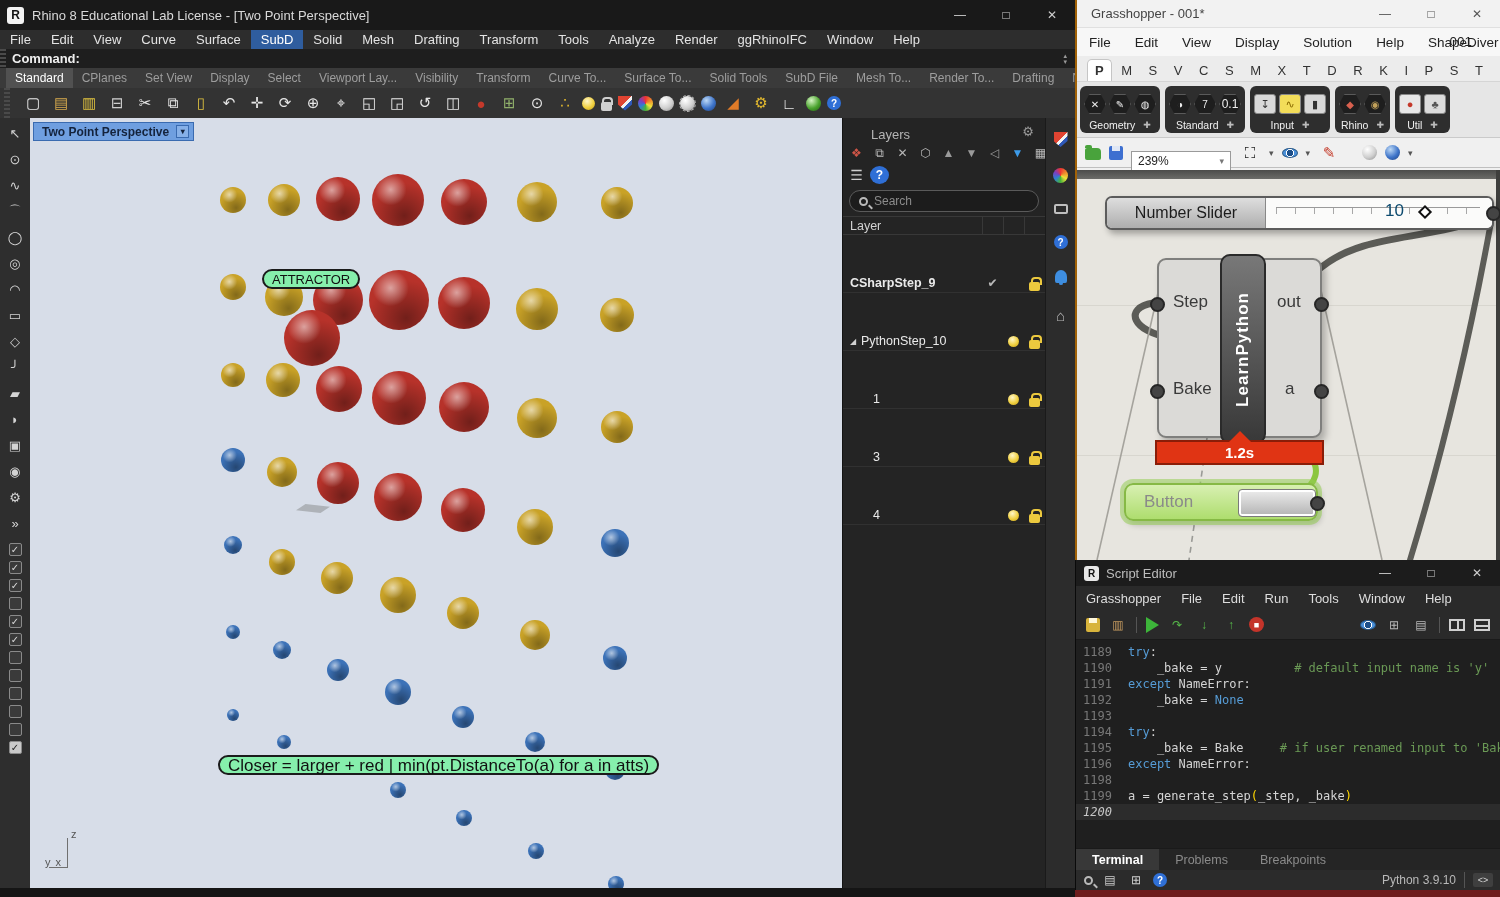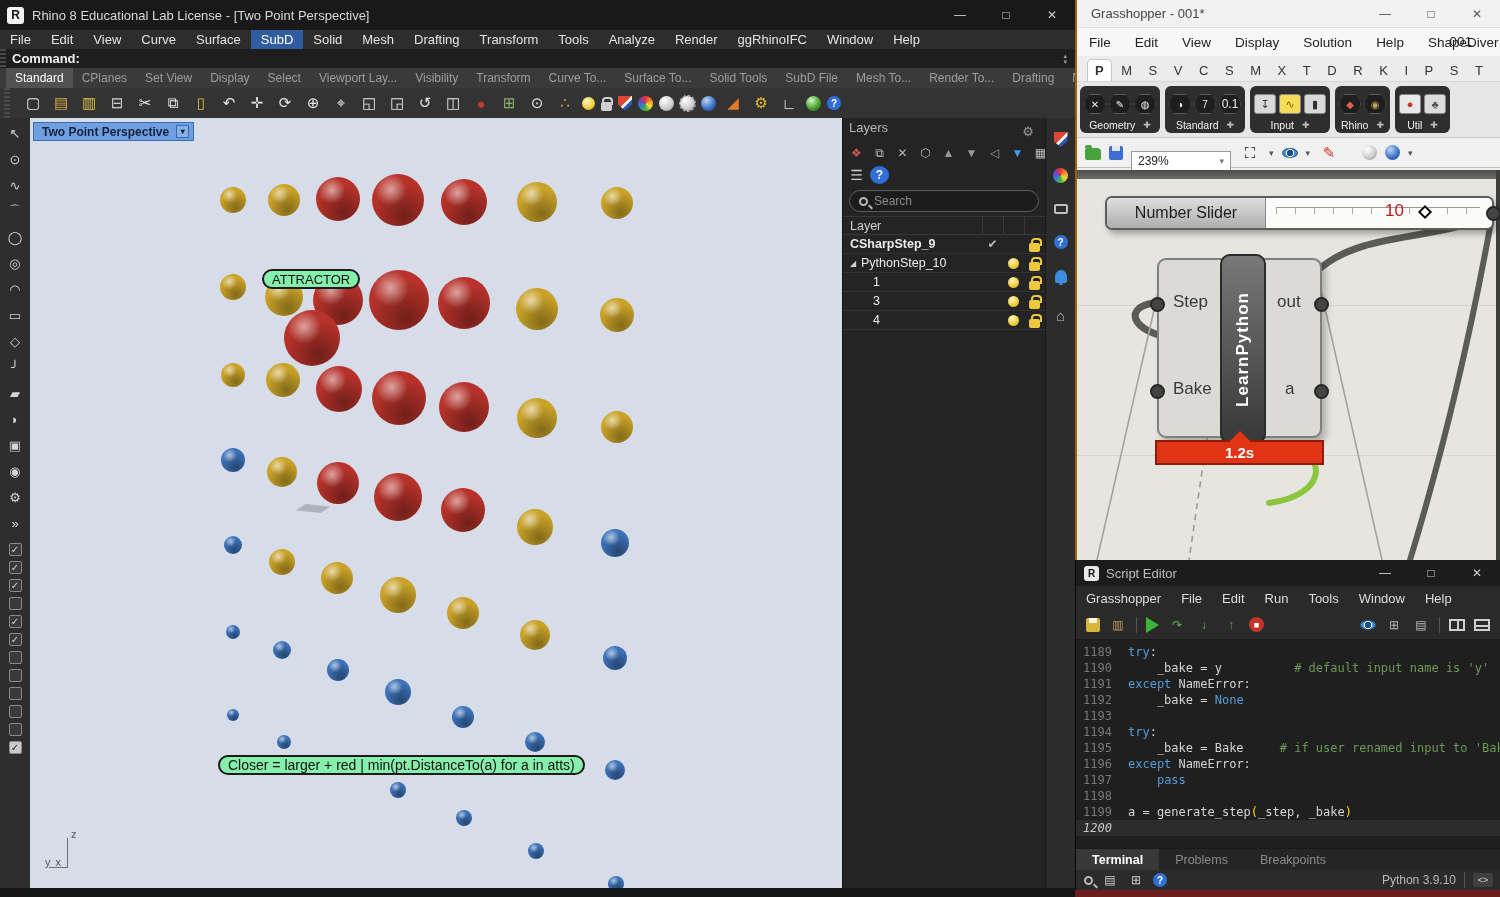--- a/index.html
+++ b/index.html
@@ -103,34 +103,34 @@
   .vp-plane { position:absolute; left:266px; top:386px; width:34px; height:9px; background:#aeb2b8;
     clip-path:polygon(28% 0, 100% 30%, 72% 100%, 0 70%); }
   .vp-axis { position:absolute; left:17px; top:713px; width:45px; height:42px; color:#555; font-size:11px; }
   .vp-axis .az { position:absolute; left:20px; top:7px; width:1px; height:29px; background:#707070; }
   .vp-axis .ax { position:absolute; left:2px; top:36px; width:19px; height:1px; background:#707070; }
   .vp-axis .lz { position:absolute; left:24px; top:-3px; }
   .vp-axis .lyx { position:absolute; left:-2px; top:25px; letter-spacing:1px; }
 
   
   .rh-panel { position:absolute; left:843px; top:0; width:202px; height:100%; background:#242424; color:#cfcfcf; }
-  .lp-header { height:22px; display:flex; align-items:flex-start; padding:0 6px; color:#b5b5b5; font-size:13px; margin-top:2px; }
+  .lp-header { height:22px; display:flex; align-items:flex-end; padding:0 6px; color:#b5b5b5; font-size:13px; margin-top:2px;margin-left:22px; }
   .lp-header .icon { margin-left:auto; color:#9a9a9a; font-size:13px; }
   .lp-iconrow { height:22px; display:flex; align-items:center; gap:4px; padding:0 4px; }
   .lp-iconrow .icon { width:19px; height:18px; font-size:12px; }
   .lp-search { margin:4px 6px; height:22px; border:1px solid #5a5a5a; border-radius:11px; background:#1c1c1c;
     display:flex; align-items:center; padding:0 9px; gap:6px; }
   .lp-search input { background:transparent; border:none; outline:none; color:#ddd; font-size:12px; width:130px; }
   .lp-search input::placeholder { color:#8c8c8c; }
   .lp-colheader { height:19px; display:flex; align-items:center; font-size:12.5px; color:#d2d2d2;
     border-top:1px solid #383838; border-bottom:1px solid #383838; padding-left:7px; }
   .lp-colheader .cell { width:21px; height:100%; border-left:1px solid #383838; margin-left:auto; }
   .lp-colheader .cell ~ .cell { margin-left:0; }
   .lp-row { height:19px; display:flex; align-items:center; font-size:12.5px; color:#eaeaea;
-    border-bottom:1px solid #313131; padding-left:7px; }
+    border-bottom:1px solid #313131; padding-left:7px;margin-top:39px; }
   .lp-row .expander { display:none; width:11px; font-size:8px; color:#cfcfcf; }
   .lp-row .expander.show { display:inline-block; }
   .lp-row.indented { padding-left:30px; }
   .lp-row.bold .lname { font-weight:bold; }
   .lp-row .cells { margin-left:auto; display:flex; }
   .lp-row .cell { width:21px; display:flex; align-items:center; justify-content:center; }
   .lp-check { display:none; color:#b9b9b9; font-size:12px; }
   .lp-check.show { display:inline; }
   .lp-bulb { display:none; width:11px; height:11px; border-radius:50%;
     background:radial-gradient(circle at 40% 32%, #fff6c8, #f0d040 55%, #c09a18); }
@@ -178,21 +178,21 @@
   .gridline { position:absolute; left:0; width:100%; height:1px; background:#d8d6cf; }
   #gh-wires { position:absolute; left:0; top:0; }
 
   .gh-slider { position:absolute; left:28px; top:26px; width:389px; height:34px; background:#f2f1ef;
     border:2px solid #5c5c5c; border-radius:7px; display:flex; box-shadow:3px 4px 6px rgba(0,0,0,.3); }
   .gh-slider .nsl-label { width:159px; background:linear-gradient(180deg,#dedede,#aeaeae); border-right:1px solid #888;
     border-radius:5px 0 0 5px; display:flex; align-items:center; justify-content:center; font-size:16px; color:#1c1c1c; }
   .gh-slider .nsl-track { position:relative; flex:1; border-radius:0 5px 5px 0; background:#fbfbfa; }
   .gh-slider .ruler { position:absolute; left:10px; right:12px; top:9px; height:7px; border-top:1px solid #9a9a9a;
     background:repeating-linear-gradient(90deg, #a8a8a8 0 1px, transparent 1px 19px); }
-  .gh-slider .nsl-value { position:absolute; right:88px; top:3px; font-size:17px; color:#b91c1c; }
+  .gh-slider .nsl-value { position:absolute; right:88px; top:3px; font-size:17px; color:#0c4a6e; }
   .gh-slider .nsl-diamond { position:absolute; right:62px; top:9px; width:10px; height:10px; background:#fff;
     border:2.5px solid #111; transform:rotate(45deg); }
   .nub { position:absolute; width:15px; height:15px; border-radius:50%; background:#444; border:2px solid #262626; }
 
   .gh-comp { position:absolute; left:80px; top:88px; width:165px; height:180px; background:#dbdad7;
     border:2px solid #7f7f7d; border-radius:9px; box-shadow:4px 5px 7px rgba(0,0,0,.25); }
   .gh-comp .param { position:absolute; font-size:17px; color:#3a3a3a; }
   .gh-comp .capsule { position:absolute; left:61px; top:-6px; width:46px; height:190px;
     background:linear-gradient(180deg,#787878,#383838); border:2px solid #2a2a2a; border-radius:10px;
     display:flex; align-items:center; justify-content:center; }
@@ -430,21 +430,21 @@
             <div class="sphere b" style="left: 197px; top: 591px; width: 12px; height: 12px;"></div>
             <div class="sphere b" style="left: 247px; top: 617px; width: 14px; height: 14px;"></div>
             <div class="sphere b" style="left: 300px; top: 639px; width: 16px; height: 16px;"></div>
             <div class="sphere b" style="left: 360px; top: 664px; width: 16px; height: 16px;"></div>
             <div class="sphere b" style="left: 426px; top: 692px; width: 16px; height: 16px;"></div>
             <div class="sphere b" style="left: 498px; top: 725px; width: 16px; height: 16px;"></div>
             <div class="sphere b" style="left: 578px; top: 758px; width: 16px; height: 16px;"></div>
           </div>
         <div class="vp-plane"></div>
         <div class="vp-pill" style="left:232px;top:151px">ATTRACTOR</div>
-        <div class="vp-pill" style="left:188px;top:637px;font-size:14px">Closer = larger + red  |  min(pt.DistanceTo(a) for a in atts)</div>
+        <div class="vp-pill" style="left:188px;top:637px;font-size:17px">Closer = larger + red  |  min(pt.DistanceTo(a) for a in atts)</div>
         <div class="vp-axis">
           <span class="az"></span>
             <span class="ax"></span>
           <span class="lz">z</span>
           <span class="lyx">y x</span>
         </div>
         <div class="vp-tab">
           <span>Two Point Perspective</span>
           <span class="caret-box">▾</span>
         </div>
@@ -710,20 +710,25 @@
         <span class="param" style="left:126px;top:119px">a</span>
         <span class="capsule">
           <span>LearnPython</span>
         </span>
       </div>
 
       <div class="gh-banner">
         <span>1.2s</span>
       </div>
 
+      <div class="gh-button">
+        <span class="blabel">Button</span>
+        <span class="binner"></span>
+        <span class="nub" style="right:-9px;top:11px"></span>
+      </div>
     </div>
   </div>
 
   <div id="se">
     <div class="se-titlebar">
       <span class="se-logo">R</span>
       <span>Script Editor</span>
       <span style="margin-left:auto" class="winbtn">—</span>
       <span class="winbtn">□</span>
       <span class="winbtn">✕</span>
@@ -757,21 +762,20 @@
     </div>
     <div class="se-code" id="se-code-lines">
         <div class="cl"><span class="num">1189</span><span class="tok-kw">try</span><span class="tok-tx">:</span></div>
         <div class="cl"><span class="num">1190</span><span class="tok-tx">    _bake = y</span><span class="tok-tx">          </span><span class="tok-cm"># default input name is 'y'</span></div>
         <div class="cl"><span class="num">1191</span><span class="tok-kw">except</span><span class="tok-tx"> NameError:</span></div>
         <div class="cl"><span class="num">1192</span><span class="tok-tx">    _bake = </span><span class="tok-kw">None</span></div>
         <div class="cl"><span class="num">1193</span></div>
         <div class="cl"><span class="num">1194</span><span class="tok-kw">try</span><span class="tok-tx">:</span></div>
         <div class="cl"><span class="num">1195</span><span class="tok-tx">    _bake = Bake</span><span class="tok-tx">     </span><span class="tok-cm"># if user renamed input to 'Bake'</span></div>
         <div class="cl"><span class="num">1196</span><span class="tok-kw">except</span><span class="tok-tx"> NameError:</span></div>
-        <div class="cl"><span class="num">1197</span><span class="tok-tx">    </span><span class="tok-kw">pass</span></div>
         <div class="cl"><span class="num">1198</span></div>
         <div class="cl"><span class="num">1199</span><span class="tok-tx">a = generate_step</span><span class="tok-pr">(</span><span class="tok-tx">_step, _bake</span><span class="tok-pr">)</span></div>
         <div class="cl current"><span class="num">1200</span></div>
       </div>
     <div class="se-paneltabs">
 
     <span class="pt active">Terminal</span>
         <span class="pt">Problems</span>
         <span class="pt">Breakpoints</span>
       </div>

